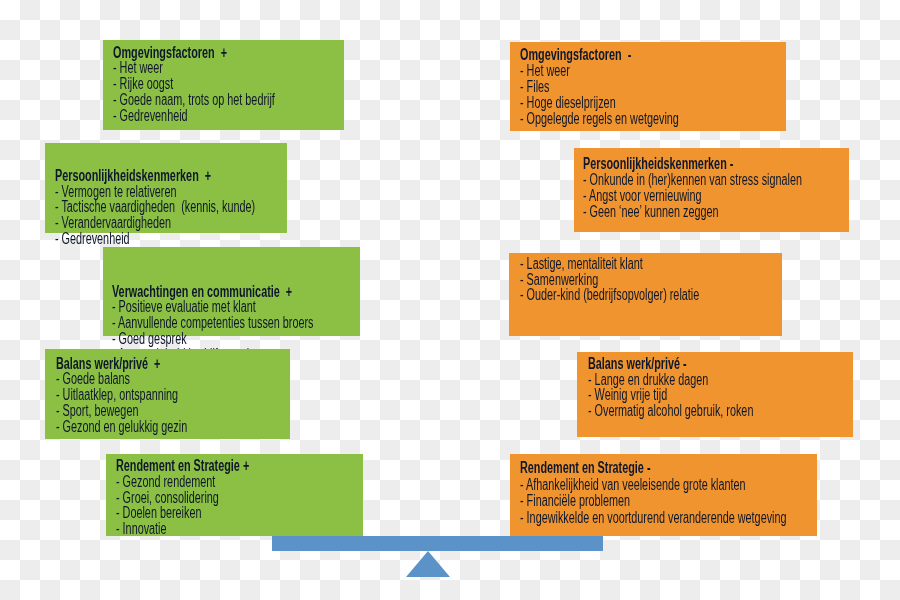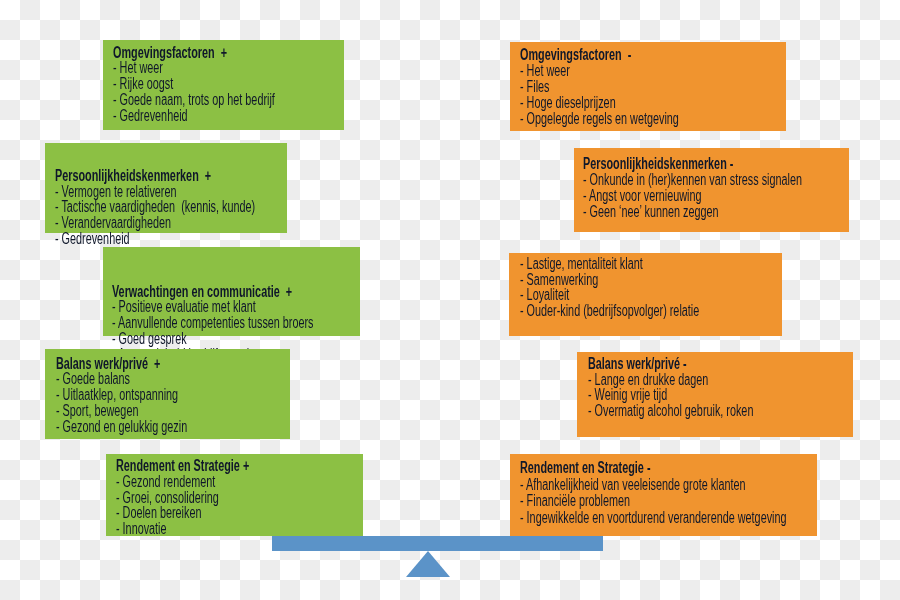--- a/index.html
+++ b/index.html
@@ -86,21 +86,20 @@
       <div class="textblock" style="left: 583.4px; top: 156px;">
         <div class="row title"><span>Persoonlijkheidskenmerken -</span></div>
         <div class="row"><span>- Onkunde in (her)kennen van stress signalen</span></div>
         <div class="row"><span>- Angst voor vernieuwing</span></div>
         <div class="row"><span>- Geen ‘nee’ kunnen zeggen</span></div>
       </div>
       <div class="card orange" style="left: 509px; top: 253px; width: 273px; height: 83px;"></div>
       <div class="textblock" style="left: 519.6px; top: 255.6px;">
         <div class="row"><span>- Lastige, mentaliteit klant</span></div>
         <div class="row"><span>- Samenwerking</span></div>
-        <div class="row"><span>- Loyaliteit</span></div>
         <div class="row"><span>- Ouder-kind (bedrijfsopvolger) relatie</span></div>
       </div>
       <div class="card orange" style="left: 577px; top: 352px; width: 276px; height: 85px;"></div>
       <div class="textblock" style="left: 587.7px; top: 355.6px; text-decoration: underline;">
         <div class="row title"><span>Balans werk/privé -</span></div>
         <div class="row"><span>- Lange en drukke dagen</span></div>
         <div class="row"><span>- Weinig vrije tijd</span></div>
         <div class="row"><span>- Overmatig alcohol gebruik, roken</span></div>
       </div>
       <div class="card orange" style="left: 510px; top: 454px; width: 307px; height: 82px;"></div>

